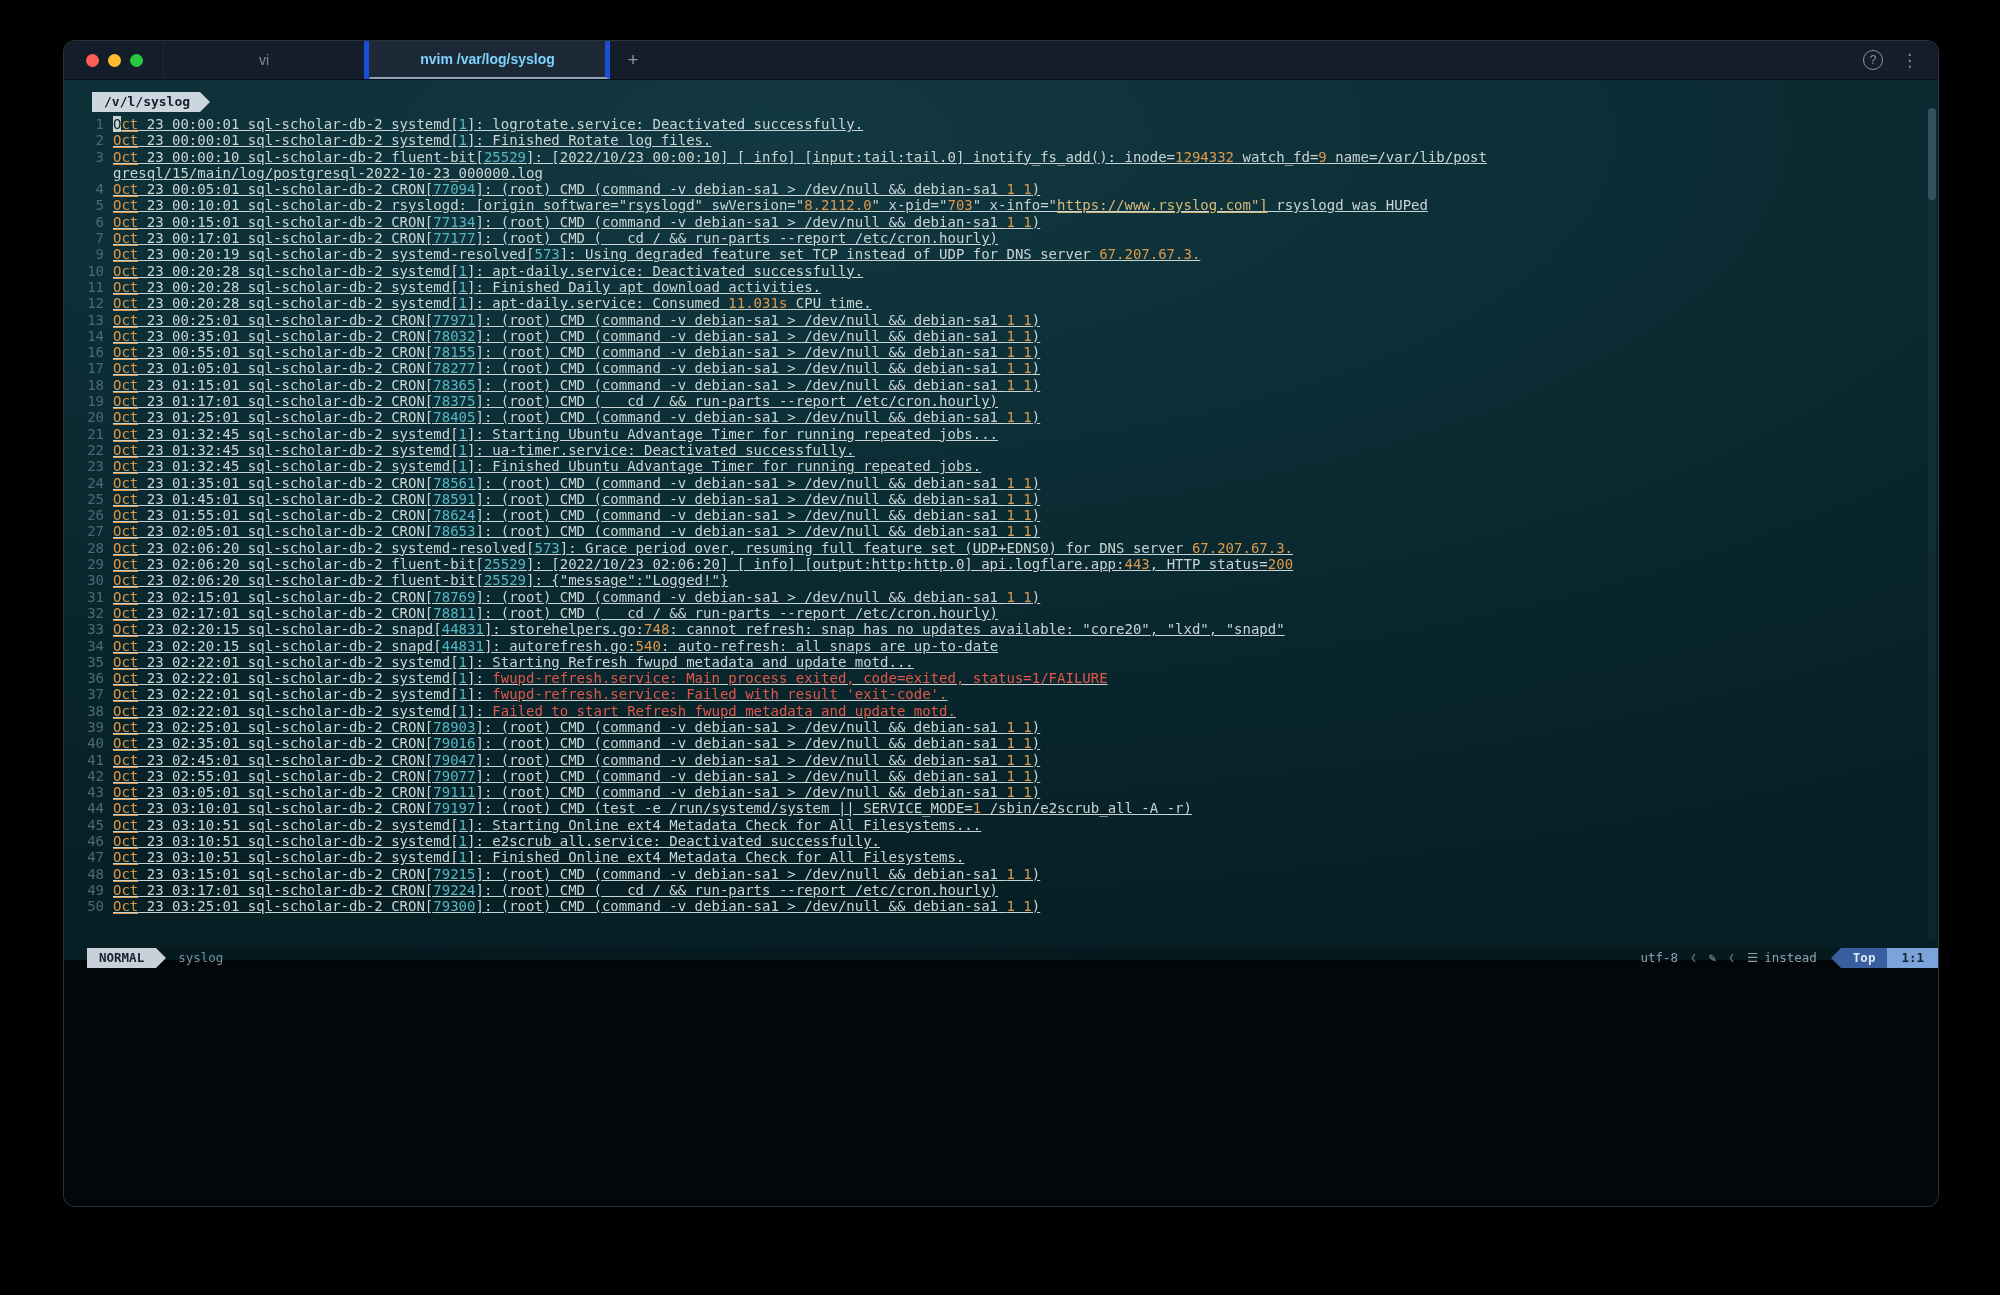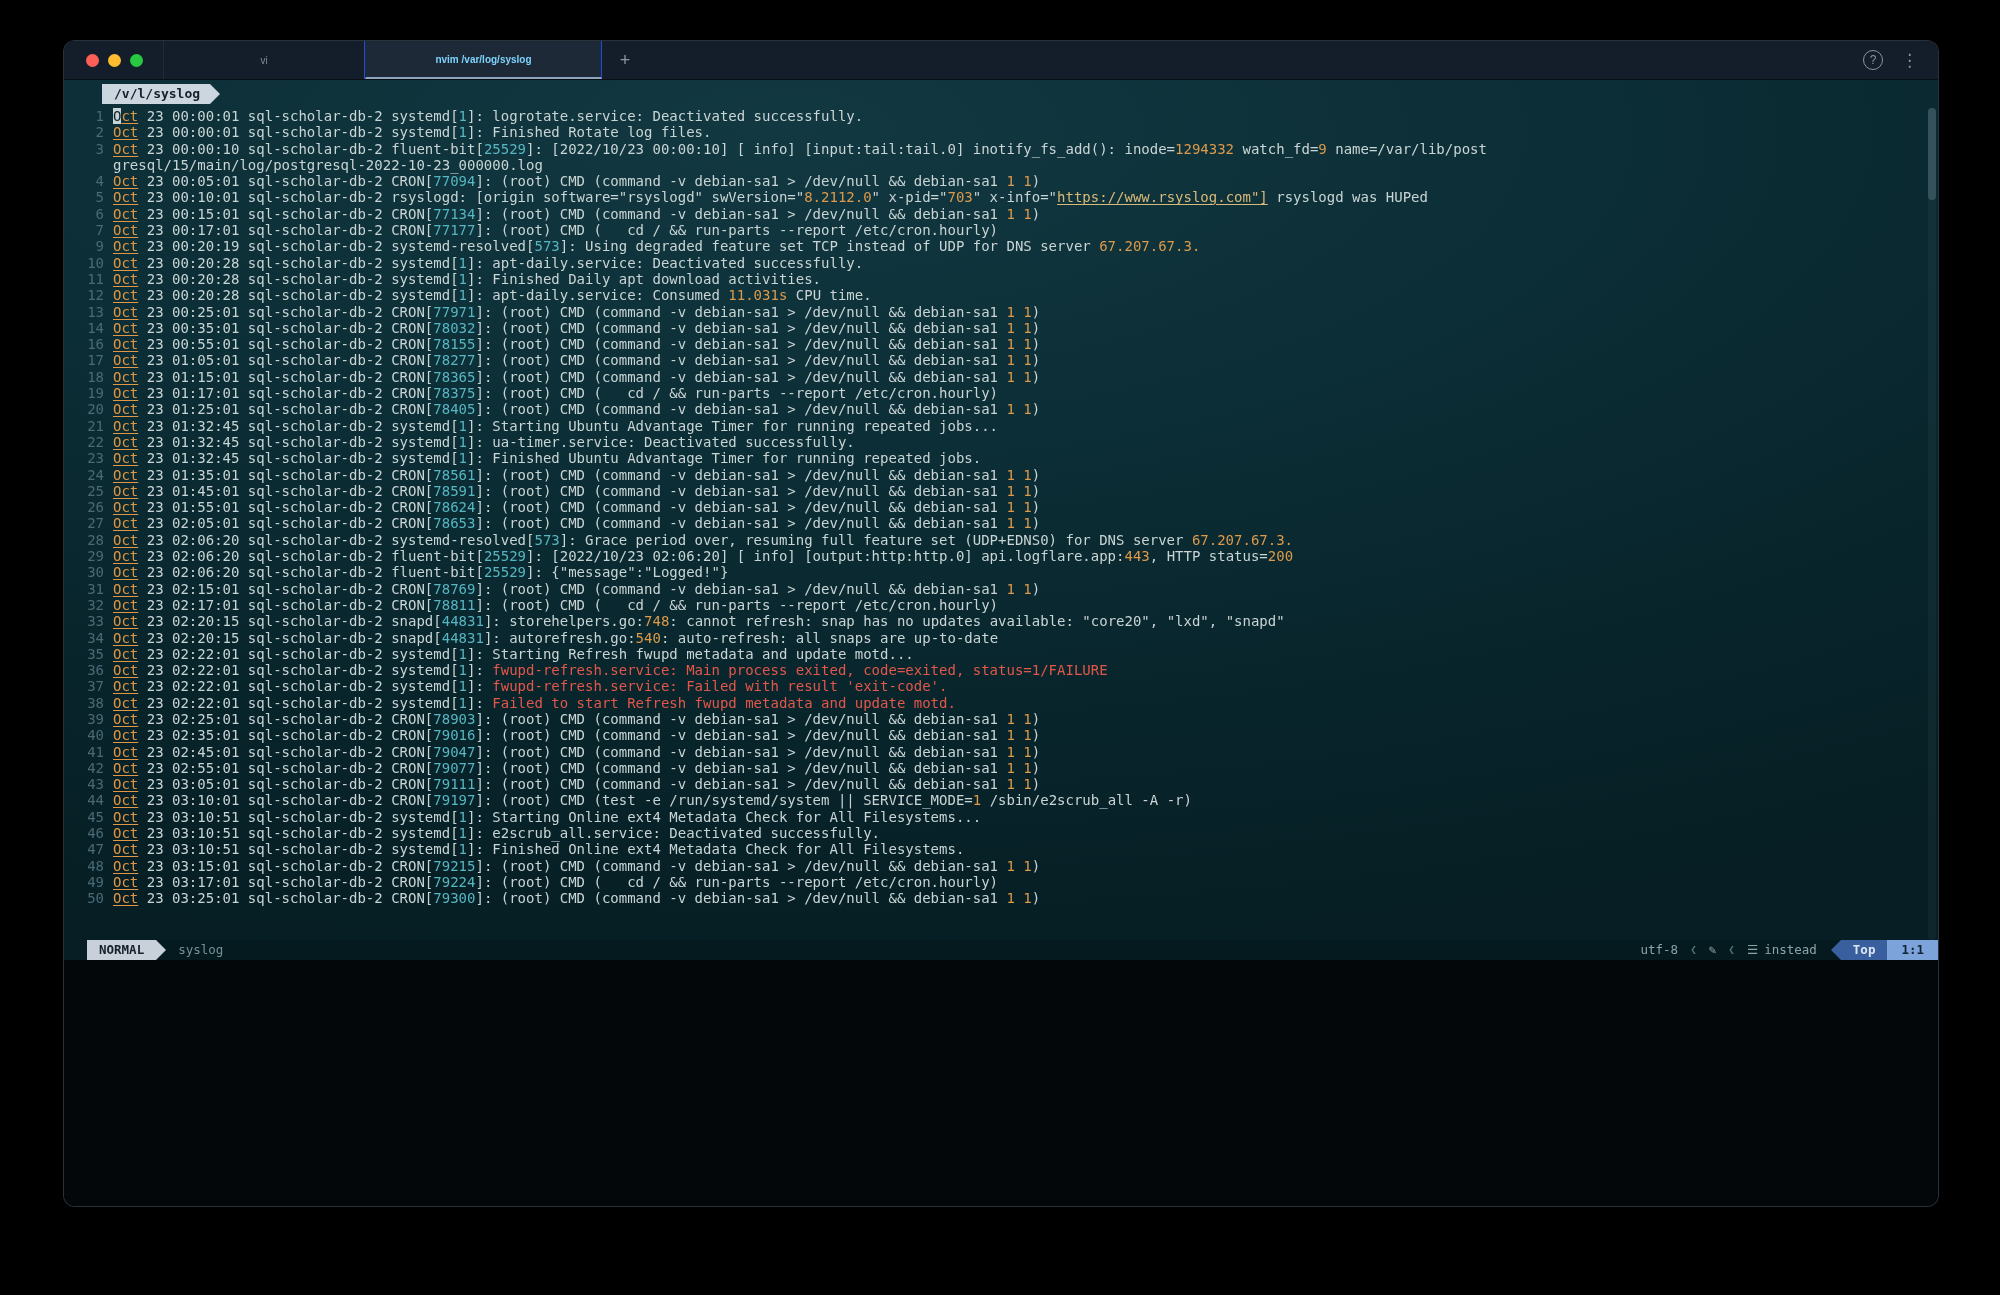--- a/index.html
+++ b/index.html
@@ -9,45 +9,45 @@
           border-radius:12px;border:1px solid rgba(140,160,180,0.28);
           background:#04070a;overflow:hidden;display:flex;flex-direction:column;
           box-shadow:0 24px 70px rgba(0,0,0,0.8);}
   
   .titlebar{height:38px;flex:0 0 38px;background:#141d2a;display:flex;align-items:stretch;
             border-bottom:1px solid #0a0f16;}
   .traffic{display:flex;align-items:center;gap:9px;padding:0 20px 0 22px;}
   .tl{width:13px;height:13px;border-radius:50%;display:inline-block;cursor:default;}
   .tabs{display:flex;align-items:stretch;}
   .tab{width:200px;display:flex;align-items:center;justify-content:center;
-       color:#7f8b9d;font-size:10px;border-right:1px solid #1d4ed8;border-left:1px solid #1f2938;
+       color:#7f8b9d;font-size:14px;border-right:5px solid #1d4ed8;border-left:1px solid #1f2938;
        background:#141d2a;cursor:pointer;white-space:nowrap;}
   .tab.active{width:235px;background:#1d2937;color:#7dd3fc;border-bottom:2px solid #8fa5bd;font-weight:bold;}
   .newtab{display:flex;align-items:center;justify-content:center;width:46px;color:#8a95a5;
           font-size:18px;cursor:pointer;}
   .tb-icons{margin-left:auto;display:flex;align-items:center;gap:16px;padding-right:18px;}
   .help{width:18px;height:18px;border:1.5px solid #8a95a3;border-radius:50%;color:#8a95a3;
         font-size:12px;display:flex;align-items:center;justify-content:center;cursor:pointer;}
   .menu{color:#8a95a3;font-size:17px;cursor:pointer;padding:0 2px;}
   
   .screen{flex:0 0 880px;height:880px;position:relative;display:flex;flex-direction:column;
           background:radial-gradient(115% 95% at 38% 6%, #123841 0%, #0c2e36 38%, #08242b 72%, #061e24 100%);}
   .void{flex:1 1 auto;background:#04070a;}
   
-  .winbar{height:28px;flex:0 0 28px;display:flex;align-items:center;padding-left:38px;}
+  .winbar{height:28px;flex:0 0 28px;display:flex;align-items:center;padding-left:28px;margin-top:8px;}
   .badge{background:#ccd6de;color:#14202d;font-family:"DejaVu Sans Mono","Liberation Mono",monospace;
          font-weight:bold;font-size:13px;height:20px;line-height:20px;padding:0 10px 0 12px;display:inline-block;}
   .arrow-right{width:0;height:0;border-top:10px solid transparent;border-bottom:10px solid transparent;
                border-left:10px solid #ccd6de;display:inline-block;}
   
   .buffer{flex:0 0 832px;height:832px;overflow:hidden;
           font-family:"DejaVu Sans Mono","Liberation Mono",monospace;font-size:14px;}
   .row{height:16.3px;line-height:16.3px;white-space:pre;padding-left:14px;}
   .gutter{display:inline-block;width:26px;text-align:right;margin-right:9px;color:#4a6a76;}
-  .content{color:#c9d4d4;}
+  .content{color:#c9d4d4;text-decoration:underline;}
   .seg-d{color:#c9d4d4;}
   .seg-dt{color:#e09643;text-decoration:underline;text-underline-offset:2px;}
   .seg-pid{color:#56b6c2;}
   .seg-num{color:#dd9a4a;}
   .seg-err{color:#e2574a;}
   .seg-lnk{color:#d9b977;text-decoration:underline;text-underline-offset:2px;}
   .seg-cur{background:#c9d3d3;color:#0a262b;}
   
   .vscroll{position:absolute;top:28px;bottom:20px;right:2px;width:8px;background:rgba(255,255,255,0.04);
            border-radius:4px;}

